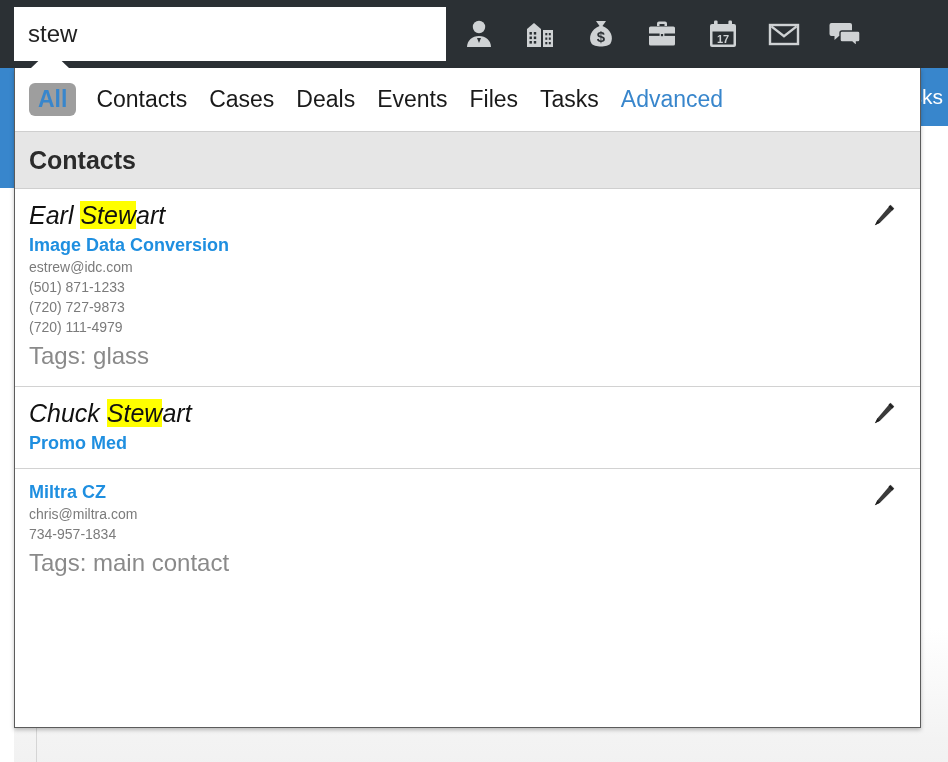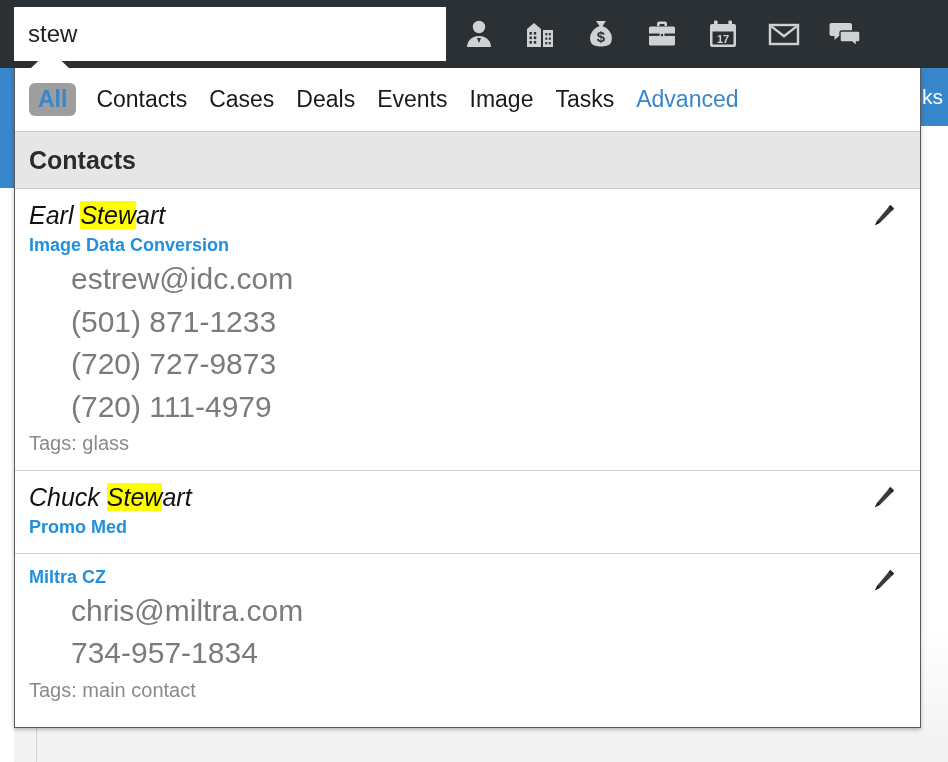--- a/index.html
+++ b/index.html
@@ -188,28 +188,27 @@
     padding: 0;
   }
   .r-company {
     font-size: 18px;
     color: #1f8fe0;
     font-weight: bold;
     line-height: 1.45;
     white-space: nowrap;
   }
   .r-detail {
-    font-size: 30px;
+    font-size: 14px;
     color: #7b7b7b;
     line-height: 1.42;
     white-space: nowrap;
-    margin-left: 42px;
   }
   .r-tags {
-    font-size: 20px;
+    font-size: 24px;
     color: #8a8a8a;
     line-height: 1.5;
     white-space: nowrap;
   }
   .edit-icon {
     position: absolute;
     right: 22px; top: 12px;
     width: 28px; height: 28px;
     cursor: pointer;
   }
@@ -309,21 +308,21 @@
 <div id="caret"></div>
 
 <div id="dropdown">
 
   <div id="tabs">
       <div class="tab active">All</div>
       <div class="tab">Contacts</div>
       <div class="tab">Cases</div>
       <div class="tab">Deals</div>
       <div class="tab">Events</div>
-      <div class="tab">Image</div>
+      <div class="tab">Files</div>
       <div class="tab">Tasks</div>
       <div class="tab link">Advanced</div>
     </div>
 
   <div class="section-header">
     <span class="section-title">Contacts</span>
   </div>
 
   <div id="results">
       <div class="result-row">

